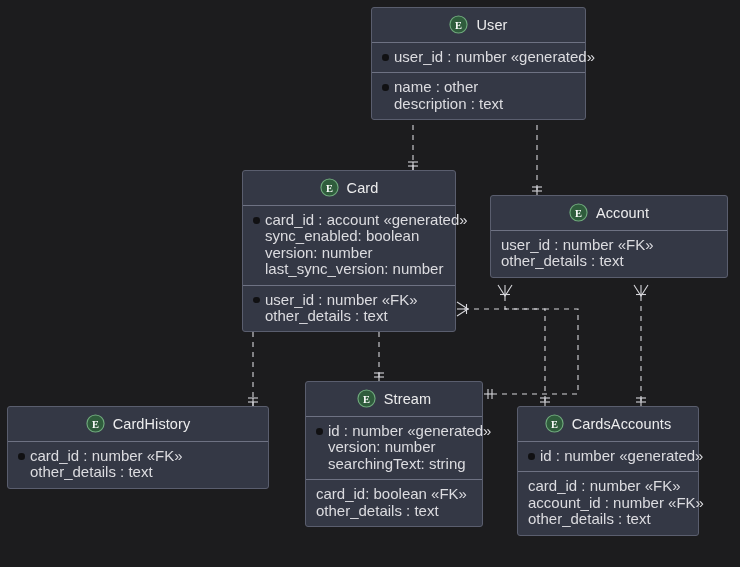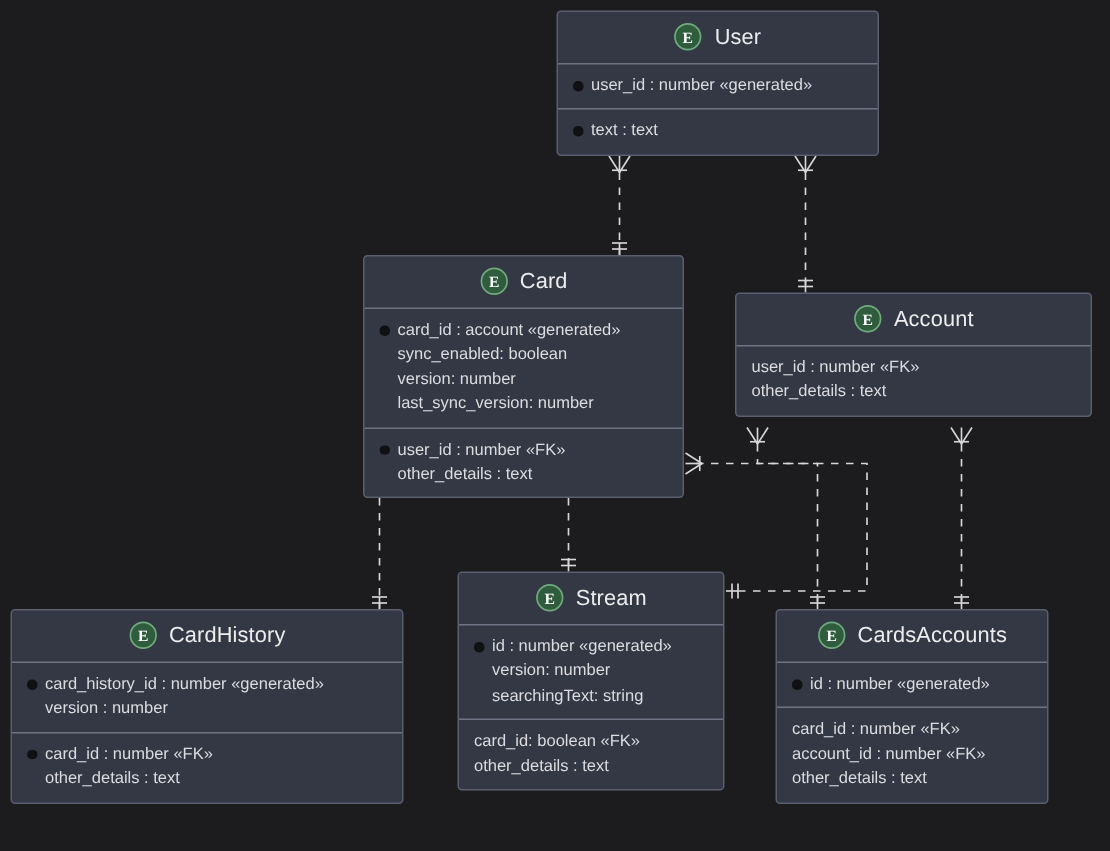--- a/index.html
+++ b/index.html
@@ -38,21 +38,21 @@
     width:19px;height:19px;flex:0 0 19px;
     display:block;
   }
   .section{
     padding:6px 10px 7px 10px;
     border-bottom:1px solid #6e7283;
   }
   .section:last-child{border-bottom:none;}
   .attr{
     position:relative;
-    font-size:11px;
+    font-size:15px;
     line-height:16.4px;
     color:#dcdce0;
     white-space:nowrap;
     padding-left:12px;
   }
   .attr.key::before{
     content:"";
     position:absolute;
     left:1px;top:6px;
     width:4.5px;height:4.5px;
@@ -144,21 +144,22 @@
       <svg class="e-badge" viewBox="0 0 20 20">
         <circle cx="10" cy="10" r="9" fill="#2f5c3c" stroke="#6faa7c" stroke-width="1.2"></circle>
         <text x="10" y="14.3" text-anchor="middle" font-family="'Liberation Serif','DejaVu Serif',serif" font-size="11" font-weight="bold" fill="#ffffff">E</text>
       </svg>
       <span class="ent-title">User</span>
     </div>
     <div class="section">
       <div class="attr key">user_id : number «generated»</div>
     </div>
     <div class="section">
-      <div class="attr key">text : text</div>
+      <div class="attr key">name : other</div>
+      <div class="attr">description : text</div>
     </div>
   </div>
 
   <div class="entity" id="ent-card">
     <div class="ent-header">
       <svg class="e-badge" viewBox="0 0 20 20">
         <circle cx="10" cy="10" r="9" fill="#2f5c3c" stroke="#6faa7c" stroke-width="1.2"></circle>
         <text x="10" y="14.3" text-anchor="middle" font-family="'Liberation Serif','DejaVu Serif',serif" font-size="11" font-weight="bold" fill="#ffffff">E</text>
       </svg>
       <span class="ent-title">Card</span>
@@ -191,24 +192,20 @@
 
   <div class="entity" id="ent-cardhistory">
     <div class="ent-header">
       <svg class="e-badge" viewBox="0 0 20 20">
         <circle cx="10" cy="10" r="9" fill="#2f5c3c" stroke="#6faa7c" stroke-width="1.2"></circle>
         <text x="10" y="14.3" text-anchor="middle" font-family="'Liberation Serif','DejaVu Serif',serif" font-size="11" font-weight="bold" fill="#ffffff">E</text>
       </svg>
       <span class="ent-title">CardHistory</span>
     </div>
     <div class="section">
-      <div class="attr key">card_history_id : number «generated»</div>
-      <div class="attr">version : number</div>
-    </div>
-    <div class="section">
       <div class="attr key">card_id : number «FK»</div>
       <div class="attr">other_details : text</div>
     </div>
   </div>
 
   <div class="entity" id="ent-stream">
     <div class="ent-header">
       <svg class="e-badge" viewBox="0 0 20 20">
         <circle cx="10" cy="10" r="9" fill="#2f5c3c" stroke="#6faa7c" stroke-width="1.2"></circle>
         <text x="10" y="14.3" text-anchor="middle" font-family="'Liberation Serif','DejaVu Serif',serif" font-size="11" font-weight="bold" fill="#ffffff">E</text>

